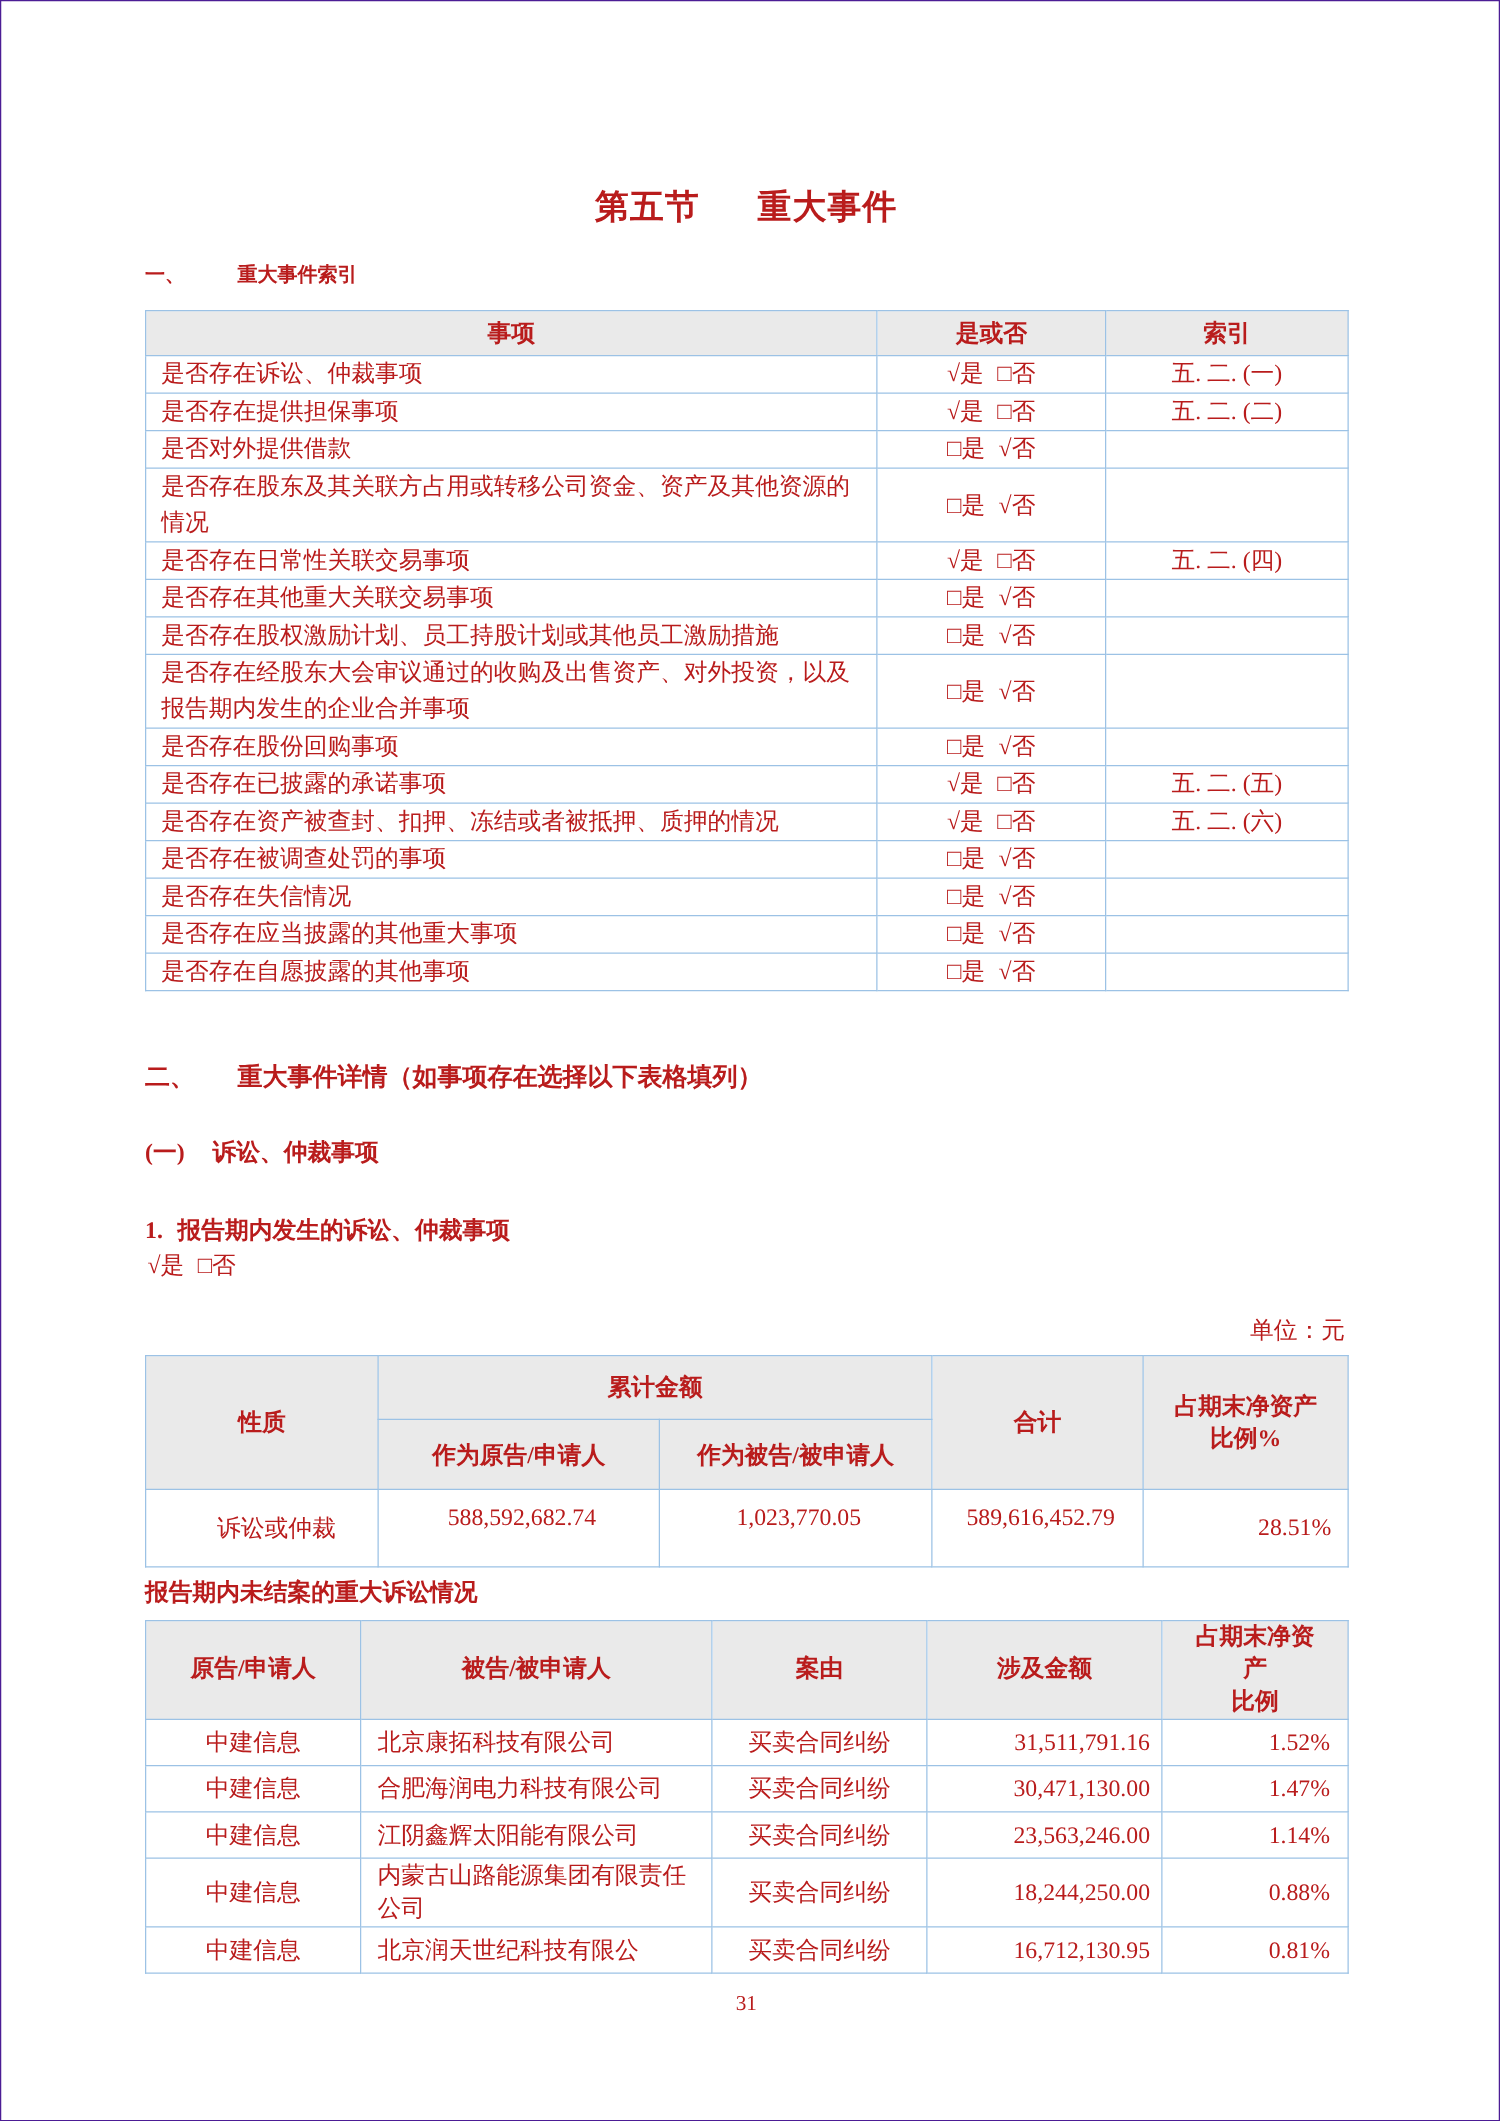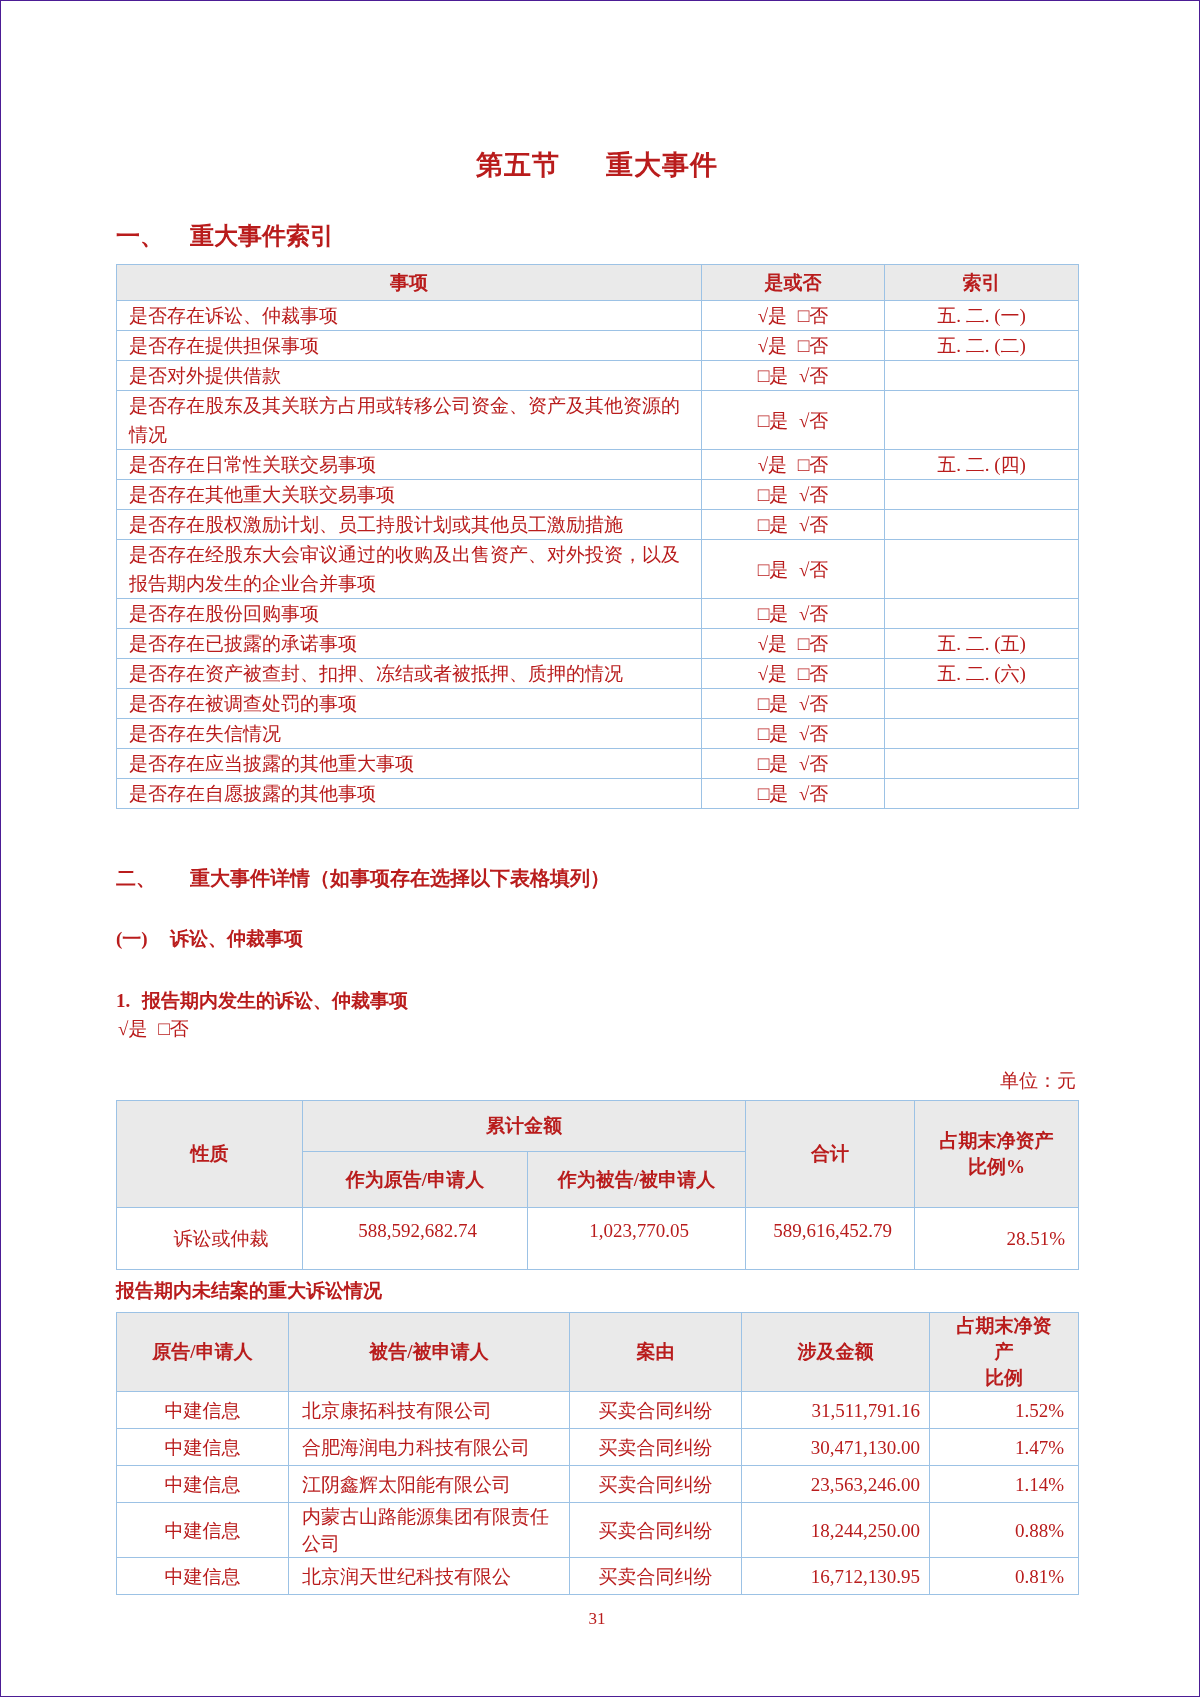--- a/index.html
+++ b/index.html
@@ -18,21 +18,21 @@
   .doc-title{
     margin:146px 0 0 0;
     text-align:center;
     font-size:27px;font-weight:bold;
     letter-spacing:1px;
     line-height:36px;
   }
   .doc-title .gap{display:inline-block;width:46px;}
 
   .heading{font-weight:bold;line-height:27px;}
-  .h1{margin-top:40px;font-size:24px;}
+  .h1{margin-top:24px;font-size:16px;}
   .h1 .h-num{display:inline-block;width:74px;}
   .h2{margin-top:56px;font-size:20px;}
   .h2 .h-num{display:inline-block;width:74px;}
   .h3{margin-top:34px;font-size:19px;line-height:26px;}
   .h3 .h-num{display:inline-block;width:54px;}
   .h4{margin-top:36px;font-size:19px;line-height:26px;}
   .h4 .h-num{display:inline-block;width:26px;}
 
   .yn-line{margin-top:2px;font-size:19px;line-height:26px;word-spacing:6px;padding-left:2px;}
   .unit-line{margin-top:26px;font-size:19px;line-height:26px;text-align:right;padding-right:2px;}

